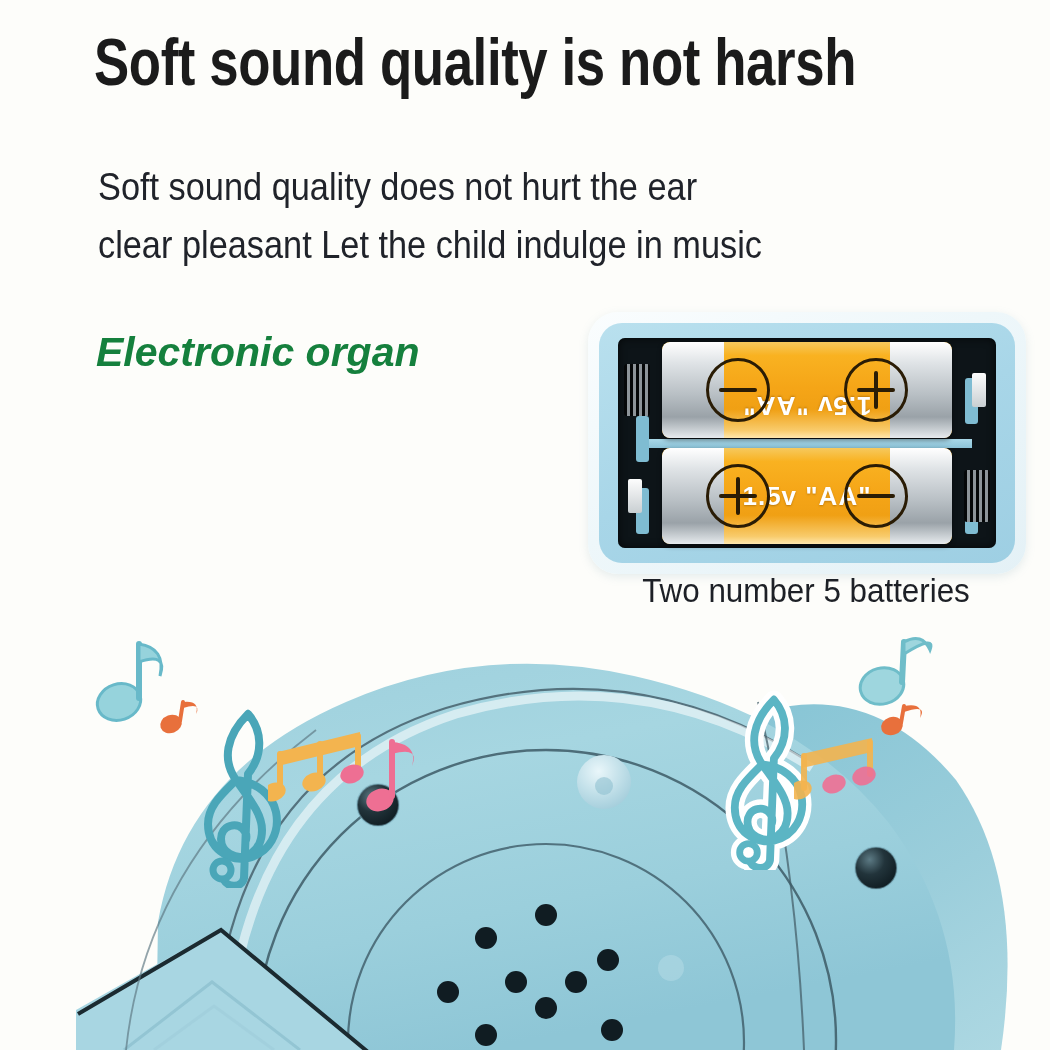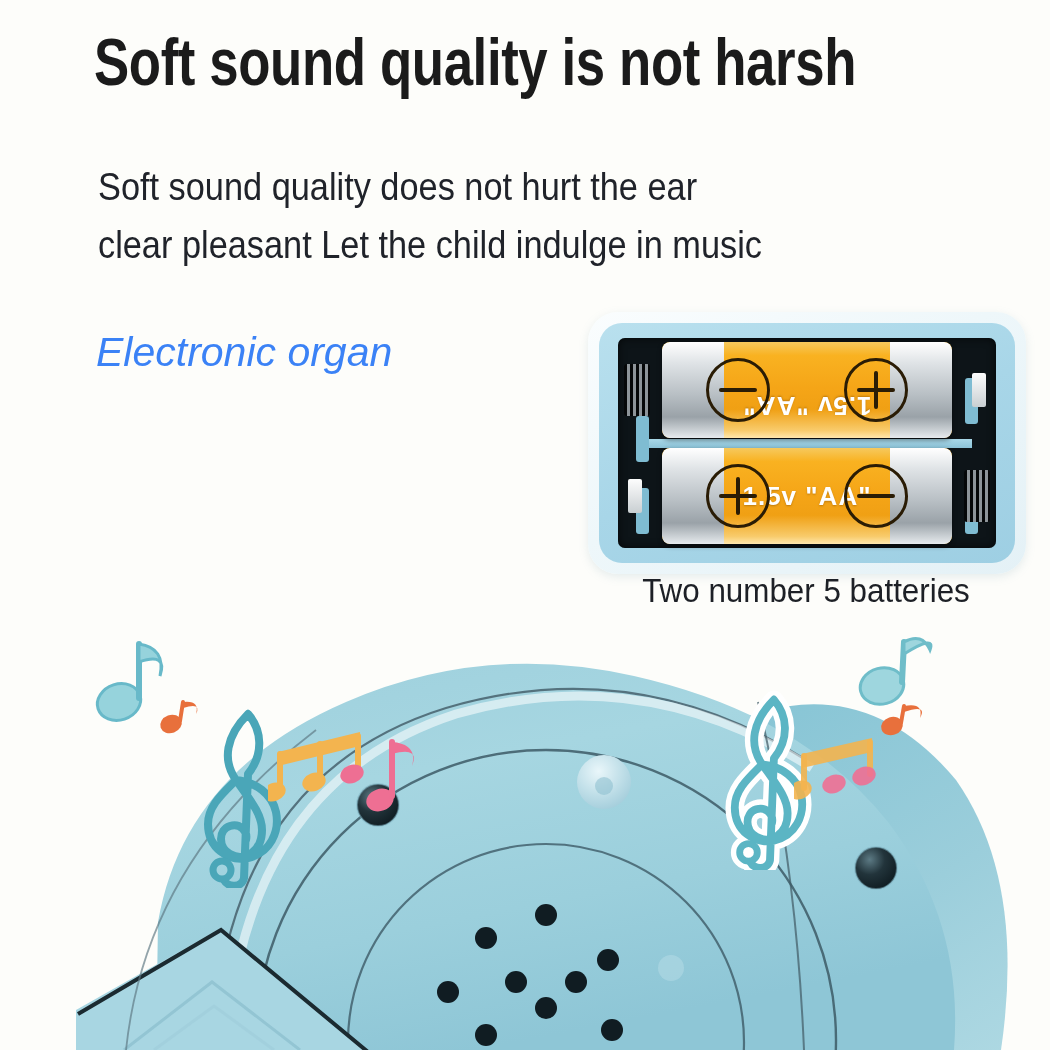--- a/index.html
+++ b/index.html
@@ -30,21 +30,21 @@
   #subtitle{
     position:absolute; left:82px; top:158px; width:900px;
     font-size:39px; font-weight:400; color:#20232a;
     line-height:58px;
     transform:scaleX(0.88); transform-origin:left top;
     white-space:nowrap;
   }
   #subtitle div{white-space:nowrap;}
   #product-label{
     position:absolute; left:80px; top:320px; width:470px;
-    font-size:41px; font-style:italic; font-weight:400; color:#3b82f6;
+    font-size:41px; font-style:italic; font-weight:700; color:#15803d;
     line-height:64px;
     white-space:nowrap;
   }
   #battery-caption{
     position:absolute; left:590px; top:572px; width:400px;
     text-align:center;
     font-size:33px; color:#1d2026;
     transform:scaleX(0.95); transform-origin:center top;
     white-space:nowrap;
   }

